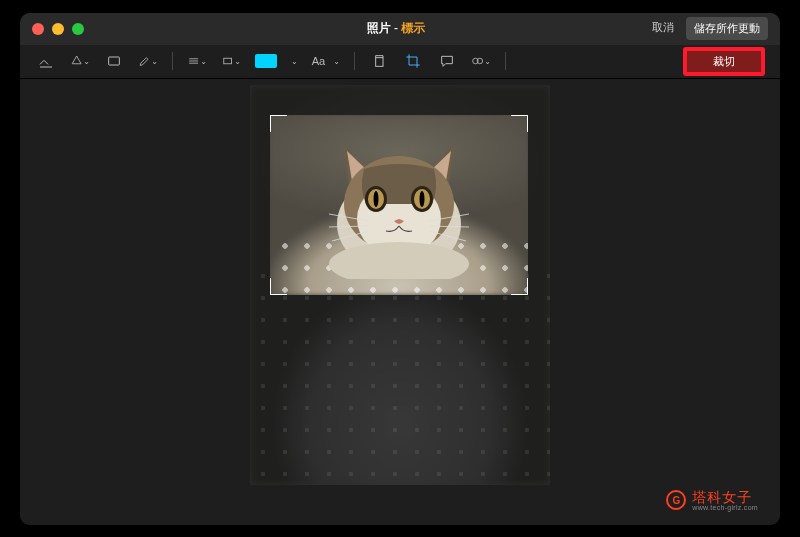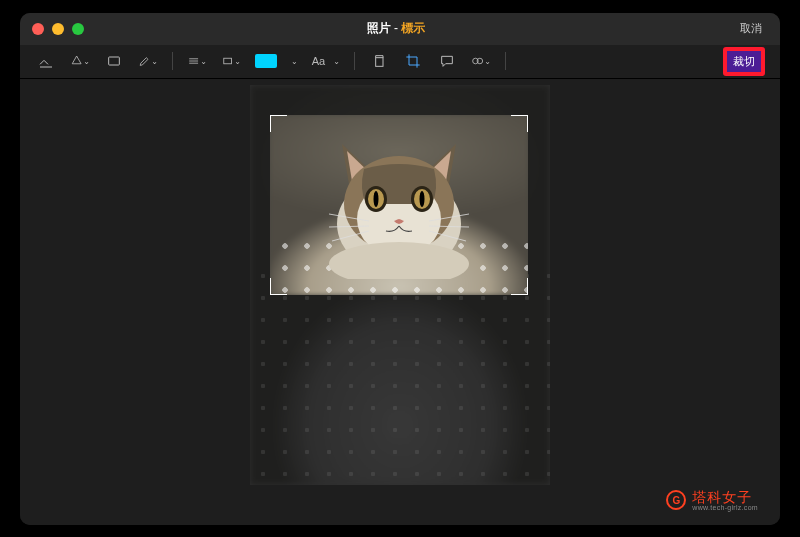--- a/index.html
+++ b/index.html
@@ -111,24 +111,24 @@
 .tool-label { color: #bbb; font-size: 11px; display: flex; align-items: center; gap: 8px; cursor: pointer; }
 .chev { font-size: 8px; }
 .toolbar-spacer { flex: 1; }
 .crop-button-highlight {
   background: #ff1a2e;
   padding: 3px;
   border-radius: 2px;
   box-shadow: 0 0 0 1px #ff1a2e;
 }
 .crop-button {
-  background: #4c1d95;
+  background: #7f1d1d;
   color: #fff;
   border: none;
-  padding: 3px 6px;
+  padding: 3px 26px;
   font-size: 11px;
   cursor: pointer;
 }
 .canvas {
   position: absolute;
   top: 66px;
   left: 0;
   right: 0;
   bottom: 0;
   background: #1e1e1e;
@@ -250,20 +250,21 @@
     <div class="traffic-lights">
       <span class="red"></span>
       <span class="yellow"></span>
       <span class="green"></span>
     </div>
     <div class="title-wrap">
       <span class="title-main">照片</span><span class="title-sep"> - </span><span class="title-mode">標示</span>
     </div>
     <div class="titlebar-actions">
       <button class="btn-text">取消</button>
+      <button class="btn-primary">儲存所作更動</button>
     </div>
   </div>
 
   <div class="toolbar">
     <div class="tool-group">
       <div class="tool">
         <svg viewBox="0 0 24 24">
             <path d="M3 17l6-6 6 6M3 21h18"></path>
           </svg>
       </div>

